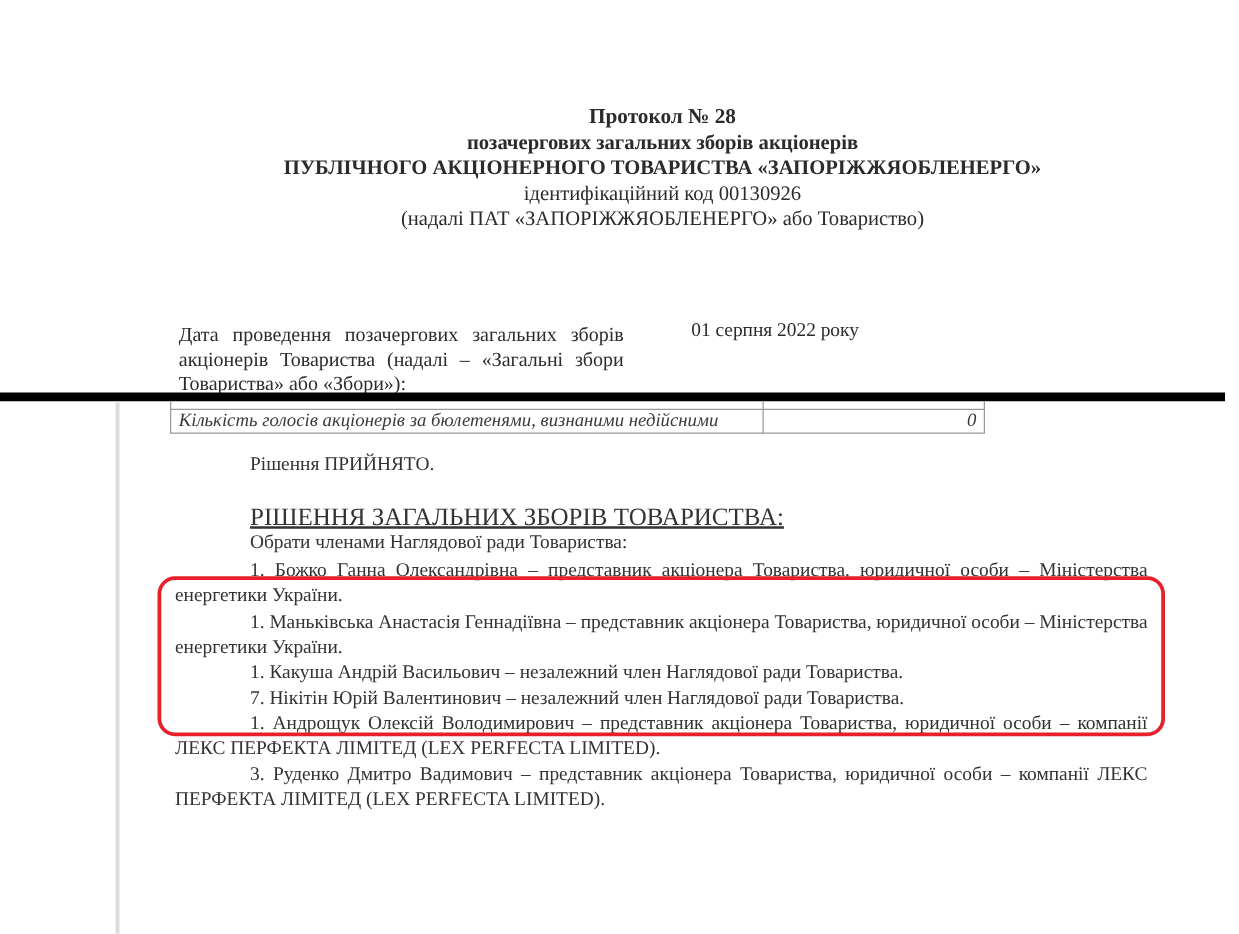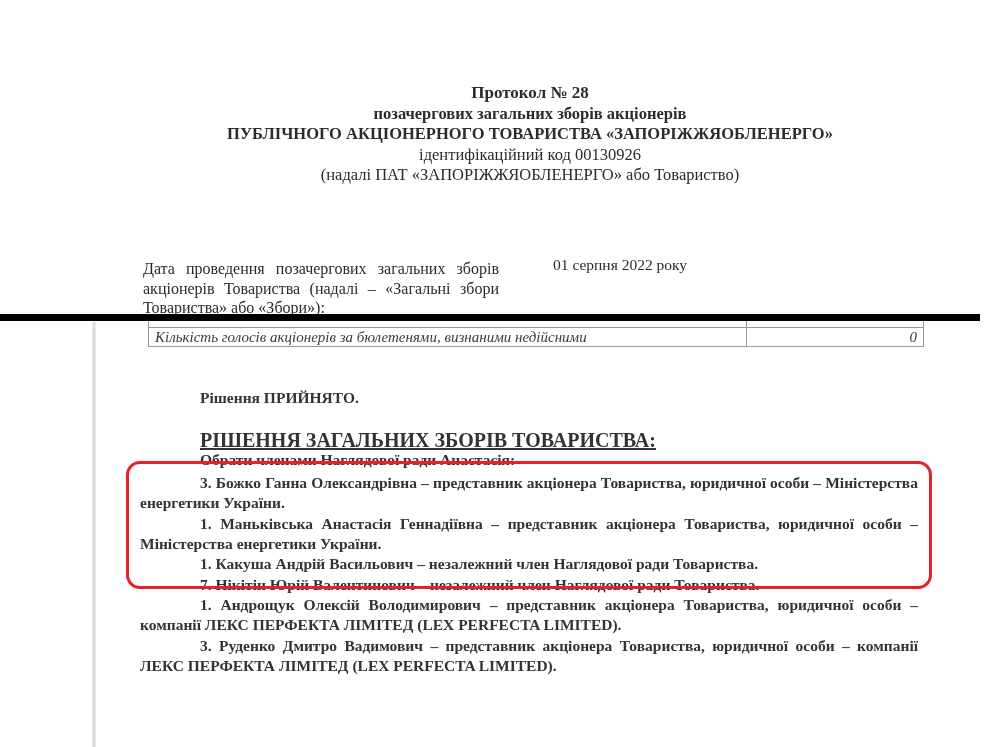--- a/index.html
+++ b/index.html
@@ -62,23 +62,23 @@
     .page-edge {
       position: absolute;
       left: 92px;
       top: 322px;
       width: 4px;
       height: 425px;
       background: linear-gradient(to right, #f2f2f2, #d6d6d6, #f0f0f0);
     }
     .vote-table {
       position: absolute;
-      left: 148px;
+      left: 136px;
       top: 321px;
-      width: 776px;
+      width: 652px;
       border-collapse: collapse;
       font-style: italic;
       font-size: 15px;
       color: #3a3a3a;
     }
     .vote-table td {
       border: 1px solid #9a9a9a;
       padding: 0 6px;
       height: 18px;
       line-height: 18px;
@@ -90,25 +90,25 @@
       border-top: none;
       font-size: 1px;
     }
     .vote-table td.val {
       width: 164px;
       text-align: right;
     }
     .body-text {
       position: absolute;
       left: 140px;
-      top: 388px;
+      top: 362px;
       width: 778px;
       font-size: 15.5px;
       line-height: 20px;
-      font-weight: bold;
+      font-weight: normal;
       color: #333333;
     }
     .accepted {
       margin: 0 0 0 60px;
     }
     .decision-heading {
       margin: 22px 0 0 60px;
       text-decoration: underline;
       font-size: 20px;
     }
@@ -164,23 +164,23 @@
   <tr>
     <td>Кількість голосів акціонерів за бюлетенями, визнаними недійсними</td>
     <td class="val">0</td>
   </tr>
 </tbody>
   </table>
 
 <div class="body-text">
   <div class="accepted">Рішення ПРИЙНЯТО.</div>
   <div class="decision-heading">РІШЕННЯ ЗАГАЛЬНИХ ЗБОРІВ ТОВАРИСТВА:</div>
-  <div class="elect-line">Обрати членами Наглядової ради Анастасія:</div>
+  <div class="elect-line">Обрати членами Наглядової ради Товариства:</div>
   <ul class="items">
-    <li>3. Божко Ганна Олександрівна – представник акціонера Товариства, юридичної особи – Міністерства енергетики України.</li>
+    <li>1. Божко Ганна Олександрівна – представник акціонера Товариства, юридичної особи – Міністерства енергетики України.</li>
     <li>1. Маньківська Анастасія Геннадіївна – представник акціонера Товариства, юридичної особи – Міністерства енергетики України.</li>
     <li>1.  Какуша Андрій Васильович – незалежний член Наглядової ради Товариства.</li>
     <li>7.  Нікітін Юрій Валентинович – незалежний член Наглядової ради Товариства.</li>
     <li>1. Андрощук Олексій Володимирович – представник акціонера Товариства, юридичної особи – компанії ЛЕКС ПЕРФЕКТА ЛІМІТЕД (LEX PERFECTA LIMITED).</li>
     <li>3. Руденко Дмитро Вадимович – представник акціонера Товариства, юридичної особи – компанії ЛЕКС ПЕРФЕКТА ЛІМІТЕД (LEX PERFECTA LIMITED).</li>
   </ul>
 </div>
 
 <div class="highlight-box" style="border-color: rgb(232, 32, 42);"></div>
 

